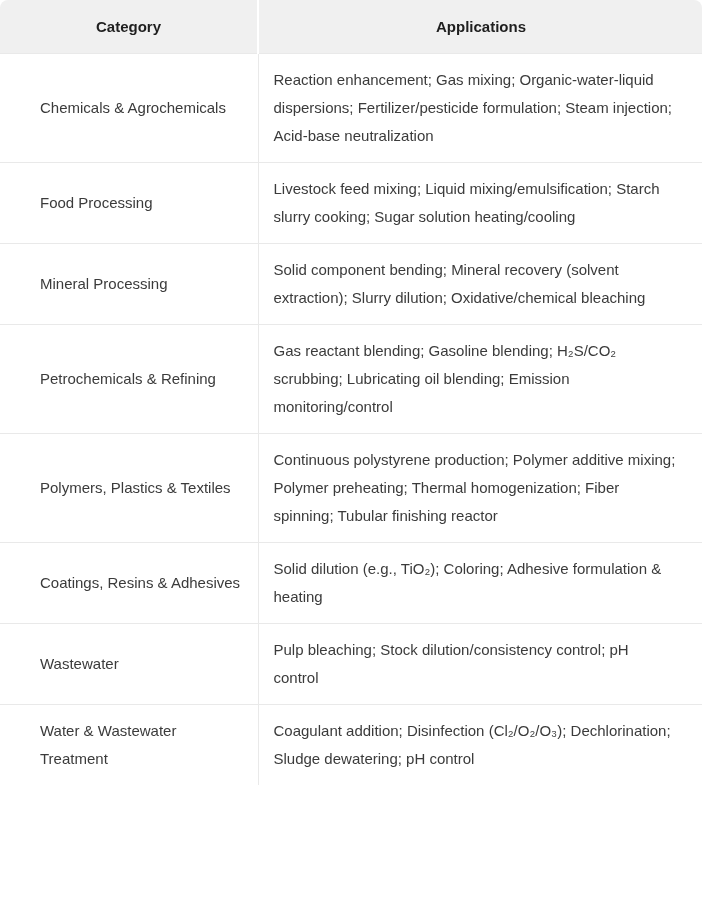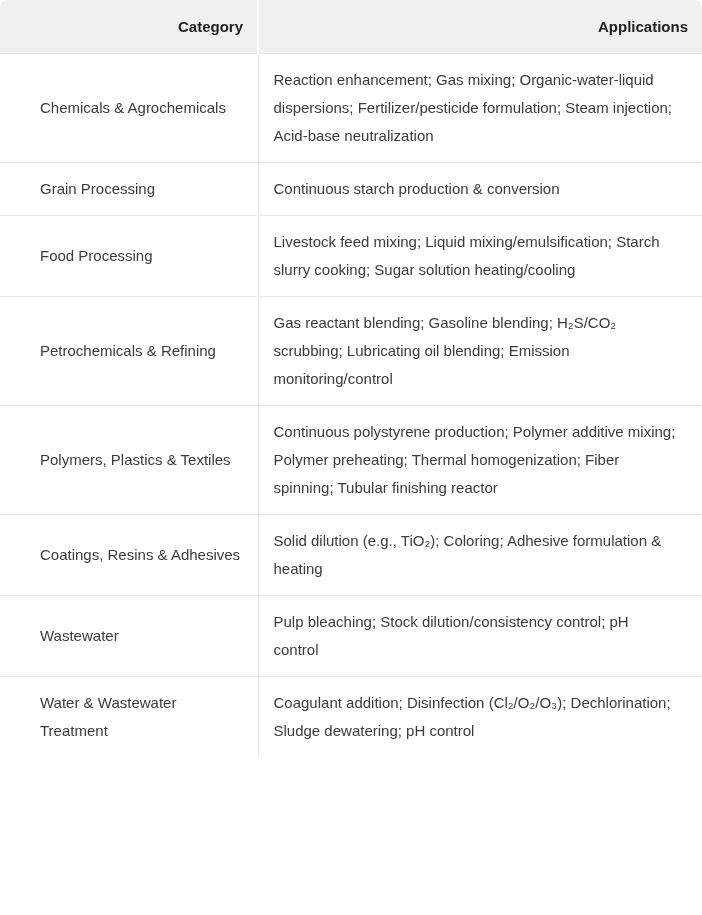--- a/index.html
+++ b/index.html
@@ -24,21 +24,21 @@
     table-layout: fixed;
   }
   col.c-cat  { width: 258px; }
   col.c-apps { width: 444px; }
 
   thead th {
     background: #f0f0f0;
     font-size: 15px;
     font-weight: 700;
     color: #1f1f1f;
-    text-align: right;
+    text-align: center;
     line-height: 22px;
     padding: 16px 14px 15px 14px;
   }
   thead th.col-apps {
     border-left: 2px solid #ffffff;
     padding-left: 15px;
     margin-top: 31px;
   }
 
   tbody td {
@@ -74,26 +74,26 @@
         <th class="col-cat">Category</th>
         <th class="col-apps">Applications</th>
       </tr>
     </thead>
     <tbody>
         <tr>
           <td class="col-cat">Chemicals &amp; Agrochemicals</td>
           <td class="col-apps">Reaction enhancement; Gas mixing; Organic-water-liquid dispersions; Fertilizer/pesticide formulation; Steam injection; Acid-base neutralization</td>
         </tr>
         <tr>
-          <td class="col-cat">Grain Processing</td>
-          <td class="col-apps">Continuous starch production &amp; conversion</td>
+          <td class="col-cat">Food Processing</td>
+          <td class="col-apps">Livestock feed mixing; Liquid mixing/emulsification; Starch slurry cooking; Sugar solution heating/cooling</td>
         </tr>
         <tr>
-          <td class="col-cat">Food Processing</td>
-          <td class="col-apps">Livestock feed mixing; Liquid mixing/emulsification; Starch slurry cooking; Sugar solution heating/cooling</td>
+          <td class="col-cat">Mineral Processing</td>
+          <td class="col-apps">Solid component bending; Mineral recovery (solvent extraction); Slurry dilution; Oxidative/chemical bleaching</td>
         </tr>
         <tr>
           <td class="col-cat">Petrochemicals &amp; Refining</td>
           <td class="col-apps">Gas reactant blending; Gasoline blending; H₂S/CO₂ scrubbing; Lubricating oil blending; Emission monitoring/control</td>
         </tr>
         <tr>
           <td class="col-cat">Polymers, Plastics &amp; Textiles</td>
           <td class="col-apps">Continuous polystyrene production; Polymer additive mixing; Polymer preheating; Thermal homogenization; Fiber spinning; Tubular finishing reactor</td>
         </tr>
         <tr>

